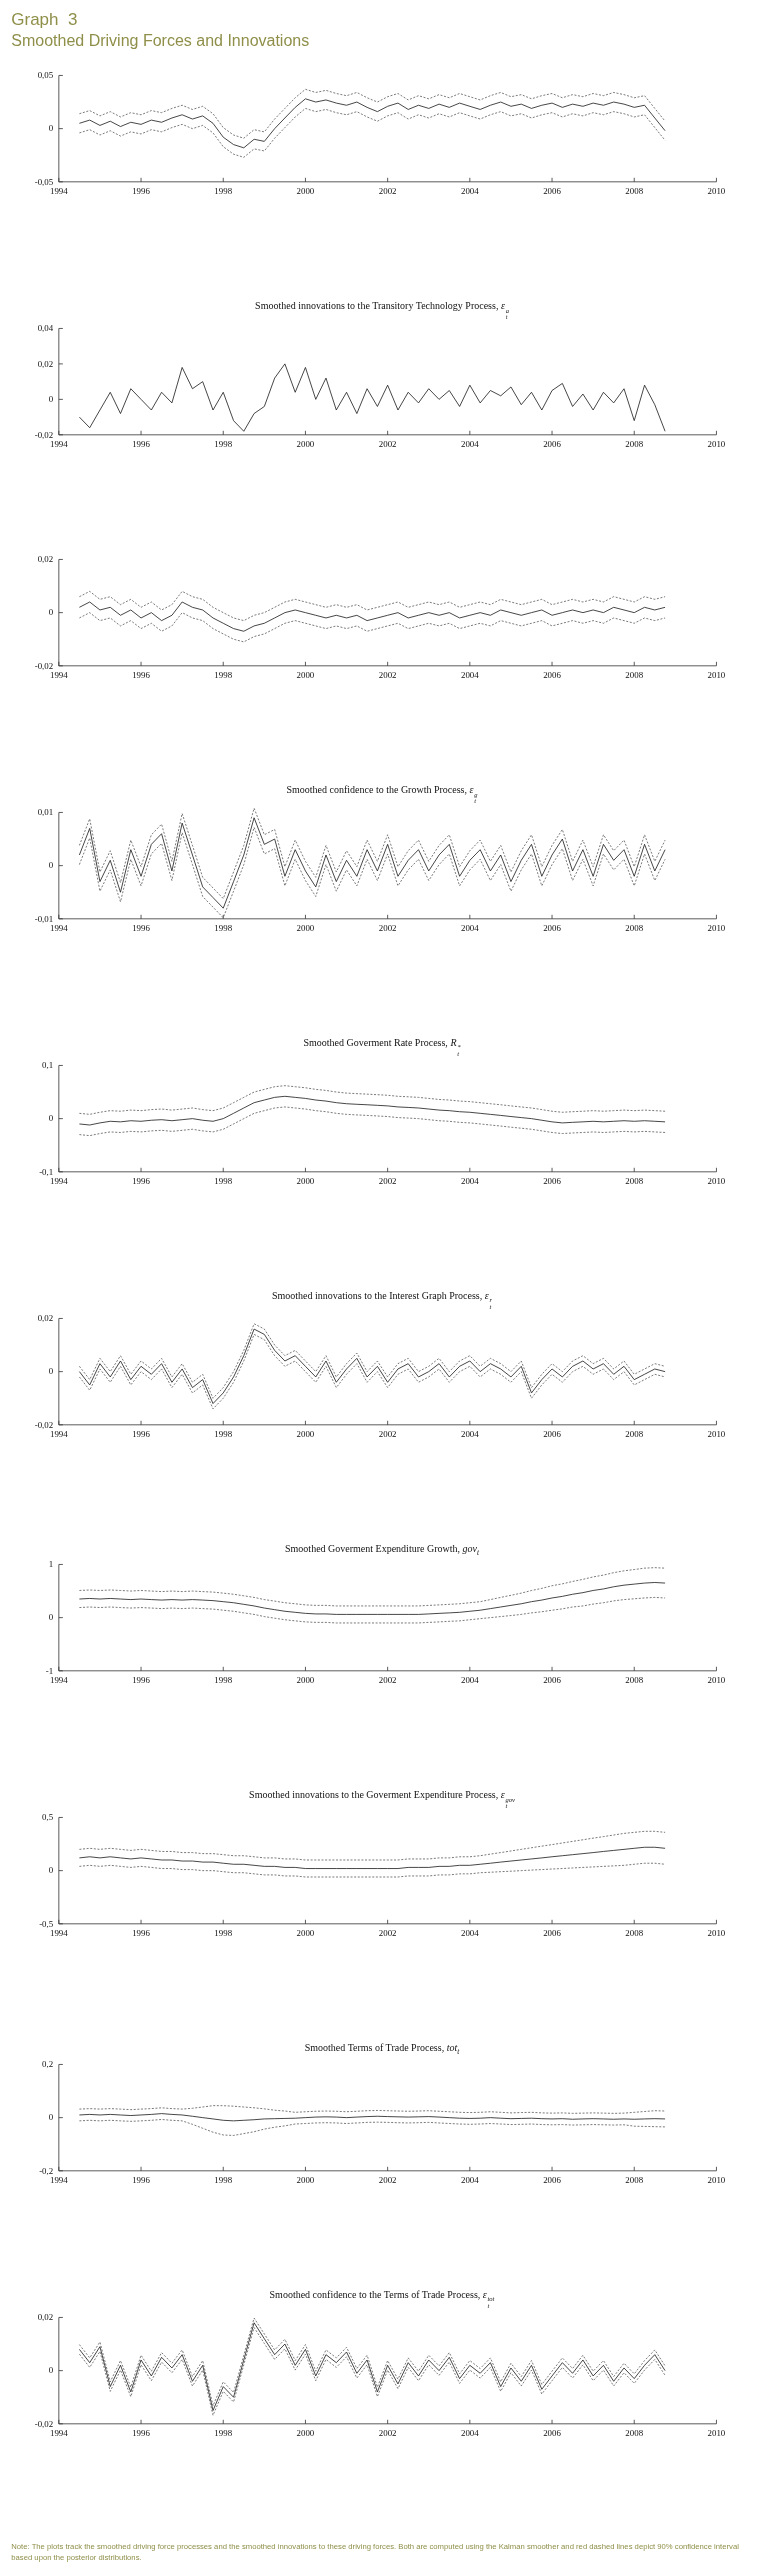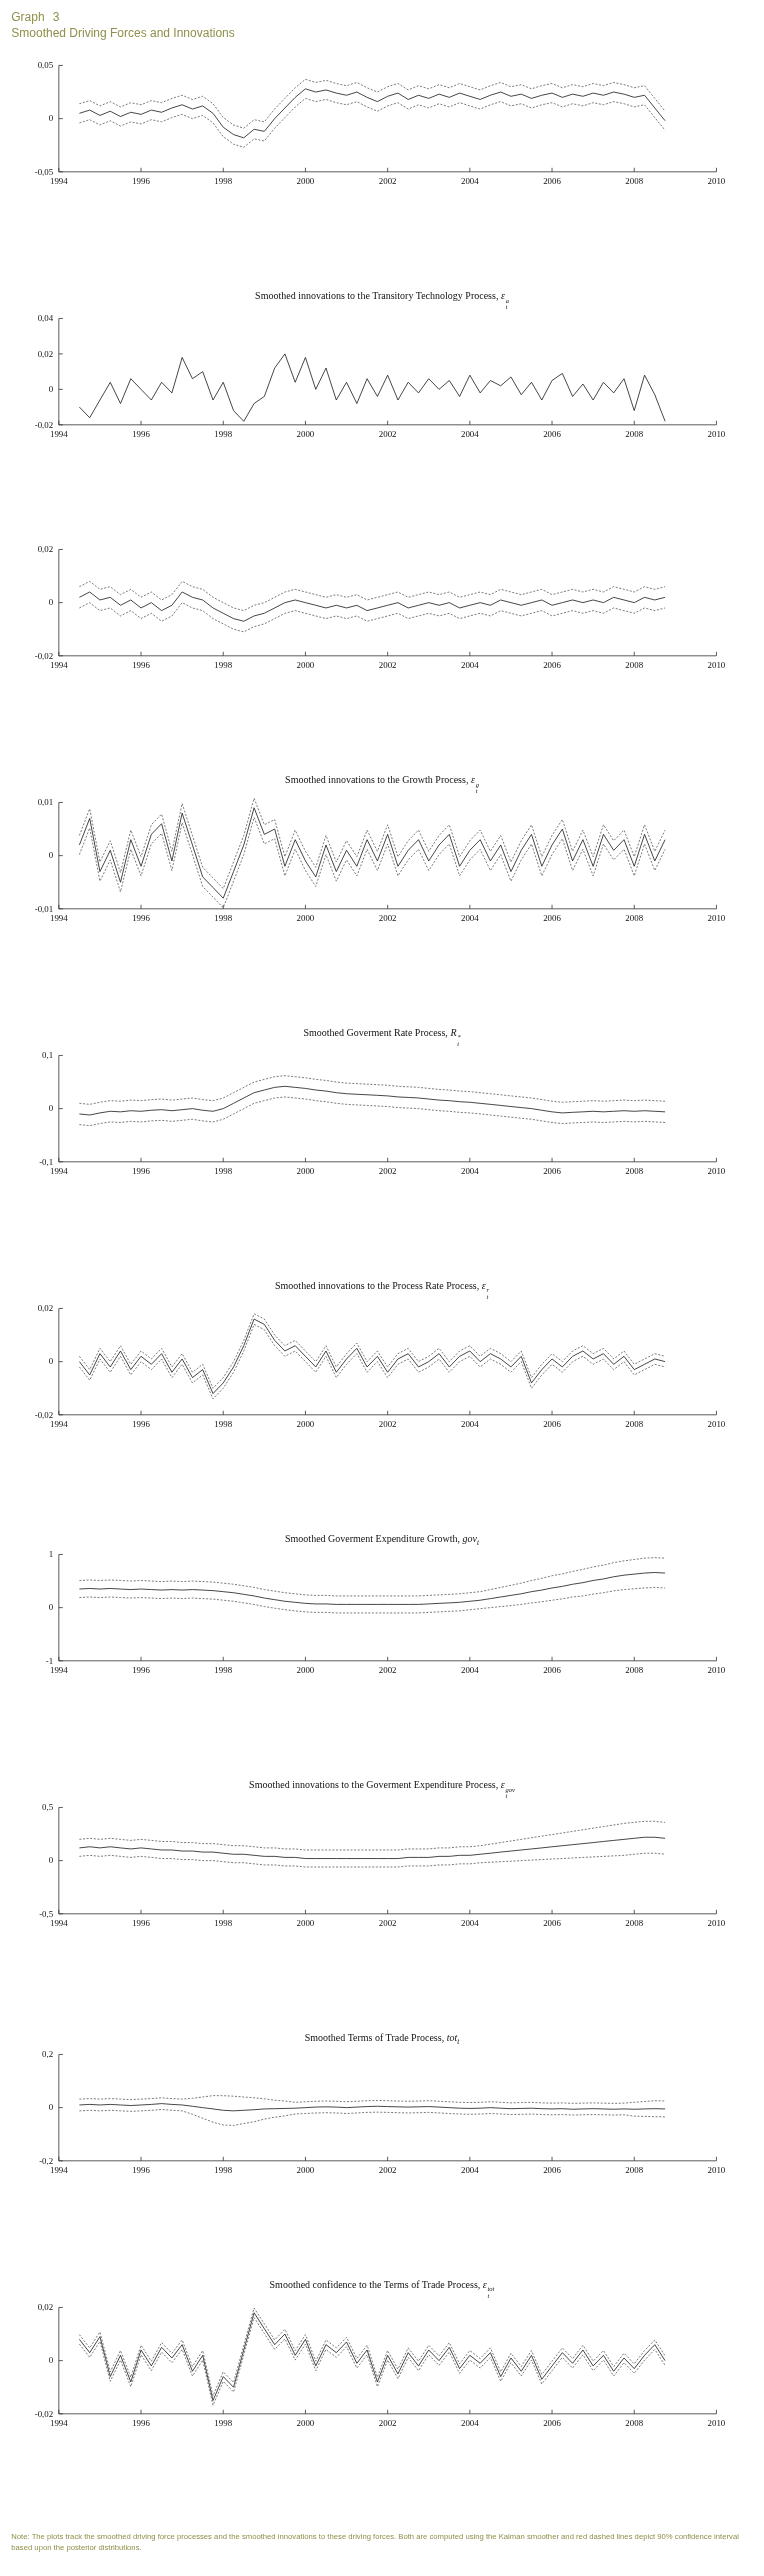--- a/index.html
+++ b/index.html
@@ -4,22 +4,22 @@
 <style>
   * { margin:0; padding:0; box-sizing:border-box; }
   html,body { background:#ffffff; }
   body {
     width:764px;
     font-family:"Liberation Serif", serif;
     color:#1a1a1a;
   }
   .page { padding:9.7px 9.7px 16px 9.7px; }
   header { font-family:"Liberation Sans", sans-serif; margin:0 0 19.4px 1.6px; }
-  .graph-label { color:#8f8f4a; font-size:12px; word-spacing:4.8px; }
-  .graph-title { color:#8f8f4a; font-size:12px; margin-top:2.4px; }
+  .graph-label { color:#8f8f4a; font-size:17px; word-spacing:4.8px; }
+  .graph-title { color:#8f8f4a; font-size:16px; margin-top:2.4px; }
   .charts { }
   .chart-block { margin-bottom:90px; text-align:center; }
   .chart-title { font-size:10px; color:#111; margin-bottom:1.6px; }
   .chart-title .msym { font-style:italic; }
   .chart-title sub { font-size:7.3px; font-style:italic; }
   .stack {
     display:inline-flex; flex-direction:column; font-size:6.5px; line-height:1;
     vertical-align:-0.5em; font-style:italic; text-align:left; margin-left:0.8px;
   }
   svg { display:inline-block; }
@@ -130,21 +130,21 @@
           <line x1="666" y1="140" x2="666" y2="135" stroke="#333" stroke-width="1"></line>
           <text x="666" y="155" text-anchor="middle">2006</text>
           <line x1="768" y1="140" x2="768" y2="135" stroke="#333" stroke-width="1"></line>
           <text x="768" y="155" text-anchor="middle">2008</text>
           <line x1="870" y1="140" x2="870" y2="135" stroke="#333" stroke-width="1"></line>
           <text x="870" y="155" text-anchor="middle">2010</text>
           <polyline points="79.5,54.2 92.3,47.6 105.0,57.5 117.8,54.2 130.5,64.1 143.3,57.5 156.0,67.4 168.8,60.8 181.5,70.7 194.3,64.1 207.0,47.6 219.8,54.2 232.5,57.5 245.3,67.4 258.0,74.0 270.8,80.6 283.5,83.9 296.3,77.3 309.0,74.0 321.8,67.4 334.5,60.8 347.3,57.5 360.0,60.8 372.8,64.1 385.5,67.4 398.3,64.1 411.0,67.4 423.8,64.1 436.5,70.7 449.3,67.4 462.0,64.1 474.8,60.8 487.5,67.4 500.3,64.1 513.0,60.8 525.8,64.1 538.5,60.8 551.3,67.4 564.0,64.1 576.8,60.8 589.5,64.1 602.3,57.5 615.0,60.8 627.8,64.1 640.5,60.8 653.3,57.5 666.0,64.1 678.8,60.8 691.5,57.5 704.3,60.8 717.0,57.5 729.8,60.8 742.5,54.2 755.3,57.5 768.0,60.8 780.8,54.2 793.5,57.5 806.3,54.2" fill="none" stroke="#474747" stroke-width="0.9" stroke-dasharray="2.5 2"></polyline>
           <polyline points="79.5,80.6 92.3,74.0 105.0,83.9 117.8,80.6 130.5,90.5 143.3,83.9 156.0,93.8 168.8,87.2 181.5,97.1 194.3,90.5 207.0,74.0 219.8,80.6 232.5,83.9 245.3,93.8 258.0,100.4 270.8,107.0 283.5,110.3 296.3,103.7 309.0,100.4 321.8,93.8 334.5,87.2 347.3,83.9 360.0,87.2 372.8,90.5 385.5,93.8 398.3,90.5 411.0,93.8 423.8,90.5 436.5,97.1 449.3,93.8 462.0,90.5 474.8,87.2 487.5,93.8 500.3,90.5 513.0,87.2 525.8,90.5 538.5,87.2 551.3,93.8 564.0,90.5 576.8,87.2 589.5,90.5 602.3,83.9 615.0,87.2 627.8,90.5 640.5,87.2 653.3,83.9 666.0,90.5 678.8,87.2 691.5,83.9 704.3,87.2 717.0,83.9 729.8,87.2 742.5,80.6 755.3,83.9 768.0,87.2 780.8,80.6 793.5,83.9 806.3,80.6" fill="none" stroke="#474747" stroke-width="0.9" stroke-dasharray="2.5 2"></polyline>
           <polyline points="79.5,67.4 92.3,60.8 105.0,70.7 117.8,67.4 130.5,77.3 143.3,70.7 156.0,80.6 168.8,74.0 181.5,83.9 194.3,77.3 207.0,60.8 219.8,67.4 232.5,70.7 245.3,80.6 258.0,87.2 270.8,93.8 283.5,97.1 296.3,90.5 309.0,87.2 321.8,80.6 334.5,74.0 347.3,70.7 360.0,74.0 372.8,77.3 385.5,80.6 398.3,77.3 411.0,80.6 423.8,77.3 436.5,83.9 449.3,80.6 462.0,77.3 474.8,74.0 487.5,80.6 500.3,77.3 513.0,74.0 525.8,77.3 538.5,74.0 551.3,80.6 564.0,77.3 576.8,74.0 589.5,77.3 602.3,70.7 615.0,74.0 627.8,77.3 640.5,74.0 653.3,70.7 666.0,77.3 678.8,74.0 691.5,70.7 704.3,74.0 717.0,70.7 729.8,74.0 742.5,67.4 755.3,70.7 768.0,74.0 780.8,67.4 793.5,70.7 806.3,67.4" fill="none" stroke="#1a1a1a" stroke-width="1"></polyline>
         </svg></section>
-    <section class="chart-block"><div class="chart-title"><span>Smoothed innovations to the Growth Process, </span><span class="msym"><span style="font-style: italic;">ε</span><span class="stack">
+    <section class="chart-block"><div class="chart-title"><span>Smoothed confidence to the Growth Process, </span><span class="msym"><span style="font-style: italic;">ε</span><span class="stack">
               <span>g</span>
               <span>t</span>
             </span></span></div><svg width="734" height="137" viewBox="0 0 910 170">
           <line x1="54" y1="8" x2="54" y2="140" stroke="#333" stroke-width="1"></line>
           <line x1="54" y1="140" x2="870" y2="140" stroke="#333" stroke-width="1"></line>
           <line x1="54" y1="8" x2="59" y2="8" stroke="#333" stroke-width="1"></line>
           <text x="47" y="11.5" text-anchor="end">0,01</text>
           <line x1="54" y1="74" x2="59" y2="74" stroke="#333" stroke-width="1"></line>
           <text x="47" y="77.5" text-anchor="end">0</text>
           <line x1="54" y1="140" x2="59" y2="140" stroke="#333" stroke-width="1"></line>
@@ -198,21 +198,21 @@
           <line x1="666" y1="140" x2="666" y2="135" stroke="#333" stroke-width="1"></line>
           <text x="666" y="155" text-anchor="middle">2006</text>
           <line x1="768" y1="140" x2="768" y2="135" stroke="#333" stroke-width="1"></line>
           <text x="768" y="155" text-anchor="middle">2008</text>
           <line x1="870" y1="140" x2="870" y2="135" stroke="#333" stroke-width="1"></line>
           <text x="870" y="155" text-anchor="middle">2010</text>
           <polyline points="79.5,67.4 92.3,68.7 105.0,66.1 117.8,64.1 130.5,64.8 143.3,63.4 156.0,64.1 168.8,62.8 181.5,62.1 194.3,63.4 207.0,62.1 219.8,60.8 232.5,62.8 245.3,64.1 258.0,60.8 270.8,54.2 283.5,47.6 296.3,41.0 309.0,37.7 321.8,34.4 334.5,33.1 347.3,34.4 360.0,35.7 372.8,37.7 385.5,39.0 398.3,41.0 411.0,42.3 423.8,43.0 436.5,43.6 449.3,44.3 462.0,45.0 474.8,46.3 487.5,46.9 500.3,47.6 513.0,48.9 525.8,50.2 538.5,50.9 551.3,52.2 564.0,52.9 576.8,54.2 589.5,55.5 602.3,56.8 615.0,58.2 627.8,59.5 640.5,60.8 653.3,62.8 666.0,64.8 678.8,66.1 691.5,65.4 704.3,64.8 717.0,64.1 729.8,64.8 742.5,64.1 755.3,63.4 768.0,64.1 780.8,63.4 793.5,64.1 806.3,64.8" fill="none" stroke="#474747" stroke-width="0.9" stroke-dasharray="2.5 2"></polyline>
           <polyline points="79.5,93.8 92.3,95.1 105.0,92.5 117.8,90.5 130.5,91.2 143.3,89.8 156.0,90.5 168.8,89.2 181.5,88.5 194.3,89.8 207.0,88.5 219.8,87.2 232.5,89.2 245.3,90.5 258.0,87.2 270.8,80.6 283.5,74.0 296.3,67.4 309.0,64.1 321.8,60.8 334.5,59.5 347.3,60.8 360.0,62.1 372.8,64.1 385.5,65.4 398.3,67.4 411.0,68.7 423.8,69.4 436.5,70.0 449.3,70.7 462.0,71.4 474.8,72.7 487.5,73.3 500.3,74.0 513.0,75.3 525.8,76.6 538.5,77.3 551.3,78.6 564.0,79.3 576.8,80.6 589.5,81.9 602.3,83.2 615.0,84.6 627.8,85.9 640.5,87.2 653.3,89.2 666.0,91.2 678.8,92.5 691.5,91.8 704.3,91.2 717.0,90.5 729.8,91.2 742.5,90.5 755.3,89.8 768.0,90.5 780.8,89.8 793.5,90.5 806.3,91.2" fill="none" stroke="#474747" stroke-width="0.9" stroke-dasharray="2.5 2"></polyline>
           <polyline points="79.5,80.6 92.3,81.9 105.0,79.3 117.8,77.3 130.5,78.0 143.3,76.6 156.0,77.3 168.8,76.0 181.5,75.3 194.3,76.6 207.0,75.3 219.8,74.0 232.5,76.0 245.3,77.3 258.0,74.0 270.8,67.4 283.5,60.8 296.3,54.2 309.0,50.9 321.8,47.6 334.5,46.3 347.3,47.6 360.0,48.9 372.8,50.9 385.5,52.2 398.3,54.2 411.0,55.5 423.8,56.2 436.5,56.8 449.3,57.5 462.0,58.2 474.8,59.5 487.5,60.1 500.3,60.8 513.0,62.1 525.8,63.4 538.5,64.1 551.3,65.4 564.0,66.1 576.8,67.4 589.5,68.7 602.3,70.0 615.0,71.4 627.8,72.7 640.5,74.0 653.3,76.0 666.0,78.0 678.8,79.3 691.5,78.6 704.3,78.0 717.0,77.3 729.8,78.0 742.5,77.3 755.3,76.6 768.0,77.3 780.8,76.6 793.5,77.3 806.3,78.0" fill="none" stroke="#1a1a1a" stroke-width="1"></polyline>
         </svg></section>
-    <section class="chart-block"><div class="chart-title"><span>Smoothed innovations to the Process Rate Process, </span><span class="msym"><span style="font-style: italic;">ε</span><span class="stack">
+    <section class="chart-block"><div class="chart-title"><span>Smoothed innovations to the Interest Graph Process, </span><span class="msym"><span style="font-style: italic;">ε</span><span class="stack">
               <span>r</span>
               <span>t</span>
             </span></span></div><svg width="734" height="137" viewBox="0 0 910 170">
           <line x1="54" y1="8" x2="54" y2="140" stroke="#333" stroke-width="1"></line>
           <line x1="54" y1="140" x2="870" y2="140" stroke="#333" stroke-width="1"></line>
           <line x1="54" y1="8" x2="59" y2="8" stroke="#333" stroke-width="1"></line>
           <text x="47" y="11.5" text-anchor="end">0,02</text>
           <line x1="54" y1="74" x2="59" y2="74" stroke="#333" stroke-width="1"></line>
           <text x="47" y="77.5" text-anchor="end">0</text>
           <line x1="54" y1="140" x2="59" y2="140" stroke="#333" stroke-width="1"></line>

